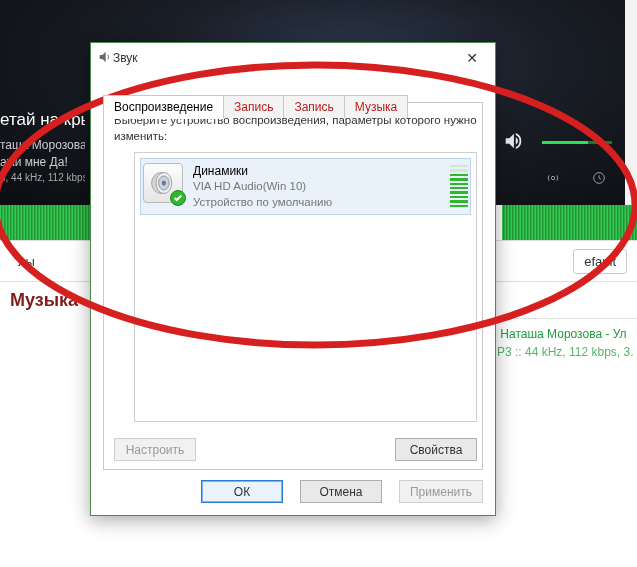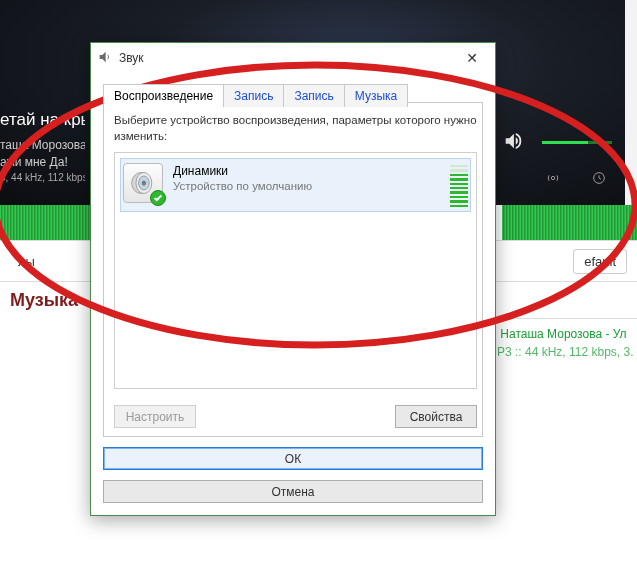--- a/index.html
+++ b/index.html
@@ -102,49 +102,49 @@
     position:absolute; left:90px; top:42px; width:406px; height:474px;
     background:#fff; border:1px solid #4a8a4a;
     box-shadow: 0 4px 18px rgba(0,0,0,0.35);
     display:flex; flex-direction:column;
   }
   .titlebar {
     height:30px; display:flex; align-items:center; padding:0 6px;
     background:#fff;
   }
   .titlebar .app-icon svg{ width:16px; height:16px; }
-  .titlebar-title { margin-left:6px; font-size:12px; color:#333;text-align:center;}
+  .titlebar-title { font-size:12px; color:#333;text-align:center;}
   .titlebar-spacer { flex:1; }
   .titlebar-btn {
     width:34px; height:22px; display:flex; align-items:center; justify-content:center;
     font-size:14px; color:#333; cursor:pointer;
   }
   .dialog-body {
     flex:1; padding:6px 12px 0 12px; display:flex; flex-direction:column;
   }
   
-  .tabs { display:flex; gap:0; position:relative; top:5px; z-index:2;}
+  .tabs { display:flex; gap:0; position:relative; top:16px; z-index:2;}
   .tab {
     padding:4px 10px; font-size:12px; border:1px solid #c8c8c8; border-bottom:none;
-    background:#f4f4f4; color:#1d4ed8; cursor:pointer;
+    background:#f4f4f4; color:#b91c1c; cursor:pointer;
     margin-right:-1px;
   }
   .tab.active {
     background:#fff; color:#000; position:relative;
   }
   .tab.active::after{
     content:""; position:absolute; left:0; right:0; bottom:-1px; height:1px; background:#fff;
   }
   .tab-panel {
     border:1px solid #c8c8c8; flex:1; padding:10px 5px 8px 10px;
     display:flex; flex-direction:column; min-height:0;
   }
   .instruction { font-size:11.5px; color:#333; line-height:1.35; margin-bottom:8px;}
   .device-list {
-    flex:1; border:1px solid #cfcfcf; background:#fff; padding:6px; overflow:auto;
+    flex:1; border:1px solid #cfcfcf; background:#fff; padding:6px; overflow:auto;margin-left:20px;
   }
   .device-item {
     display:flex; align-items:flex-start; gap:10px; padding:4px 2px;
   }
   .device-item.selected { background:#e9f1fa; outline:1px solid #bcd3ec; }
   .dev-icon {
     width:40px; height:40px; position:relative;
     background:linear-gradient(#fdfdfd,#e6e6e6);
     border:1px solid #bbb; border-radius:4px;
     display:flex; align-items:center; justify-content:center;
@@ -178,23 +178,22 @@
     display:inline-flex; align-items:center; justify-content:center;
   }
   .btn:disabled, .btn.disabled {
     color:#9a9a9a; background:#f1f1f1; border-color:#cfcfcf; cursor:default;
   }
   .btn.dropdown { padding-right:4px; }
   .btn .dd { margin-left:6px; width:14px; height:100%; border-left:1px solid #c0c0c0;
     display:flex; align-items:center; justify-content:center;}
   .btn .dd .tri{ width:0;height:0;border-left:4px solid transparent;border-right:4px solid transparent;border-top:5px solid #555;}
   .dialog-footer {
-    display:flex; gap:10px; justify-content:flex-end;
+    display:flex; gap:17px; justify-content:flex-end;
     padding:10px 12px 12px 12px;
-    flex-direction:column;
   }
   .btn.focus {
     border:1px solid #2a7ad4; box-shadow:inset 0 0 0 1px #7ab6f5;
     background:#eaf3fc;
   }
 
   
   .annot-ellipse {
     position:absolute; left:-20px; top:55px; width:670px; height:300px;
     pointer-events:none;
@@ -295,20 +294,21 @@
               <ellipse cx="17" cy="16" rx="2.5" ry="3" fill="#6d7d8c"></ellipse>
             </svg>
             <span class="dev-check">
               <svg viewBox="0 0 12 12">
                   <path d="M2 6l2.5 2.5L10 3"></path>
                 </svg>
             </span>
           </div>
           <div class="dev-text">
             <div class="dev-name">Динамики</div>
+            <div class="dev-sub">VIA HD Audio(Win 10)</div>
             <div class="dev-sub">Устройство по умолчанию</div>
           </div>
           <div class="dev-meter">
             <span class="seg on"></span>
               <span class="seg on"></span>
               <span class="seg on"></span>
             <span class="seg on"></span>
               <span class="seg on"></span>
               <span class="seg on"></span>
             <span class="seg on"></span>
@@ -323,20 +323,21 @@
         <button class="btn disabled" disabled="">Настроить</button>
         <span class="spacer"></span>
         <button class="btn">Свойства</button>
       </div>
     </div>
   </div>
 
   <div class="dialog-footer">
     <button class="btn focus">ОК</button>
     <button class="btn">Отмена</button>
+    <button class="btn disabled" disabled="">Применить</button>
   </div>
 </div>
 
 <div class="annot-ellipse">
   <svg viewBox="0 0 670 300">
     <ellipse cx="335" cy="150" rx="320" ry="140" fill="none" stroke="#d61f1f" stroke-width="7"></ellipse>
   </svg>
 </div>
 
 </body></html>

